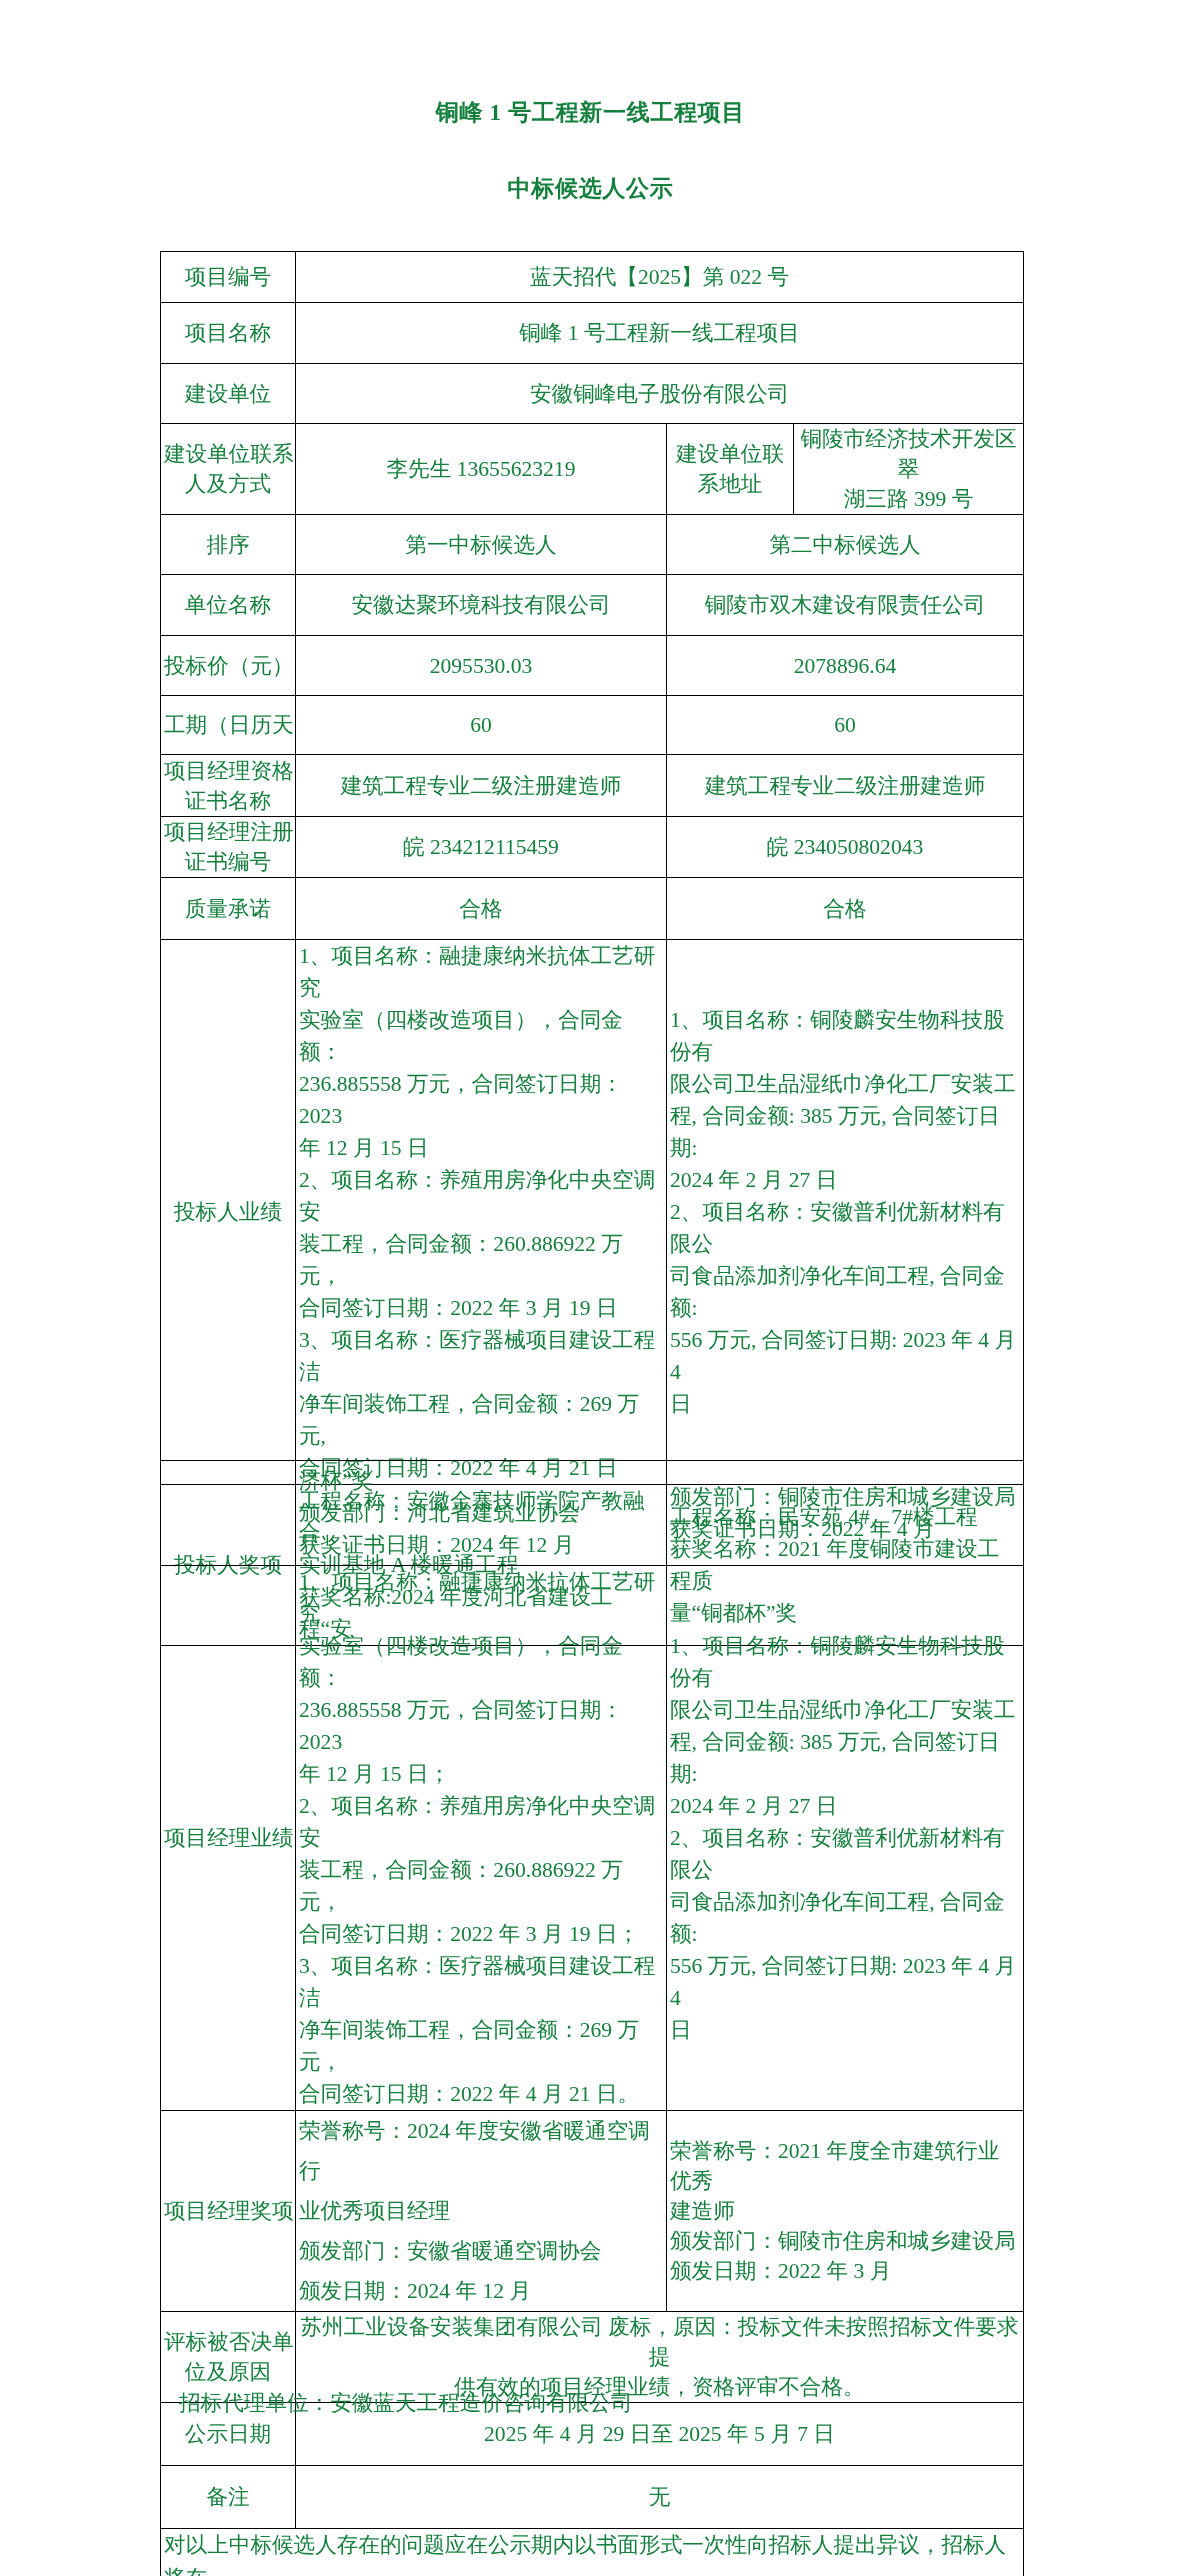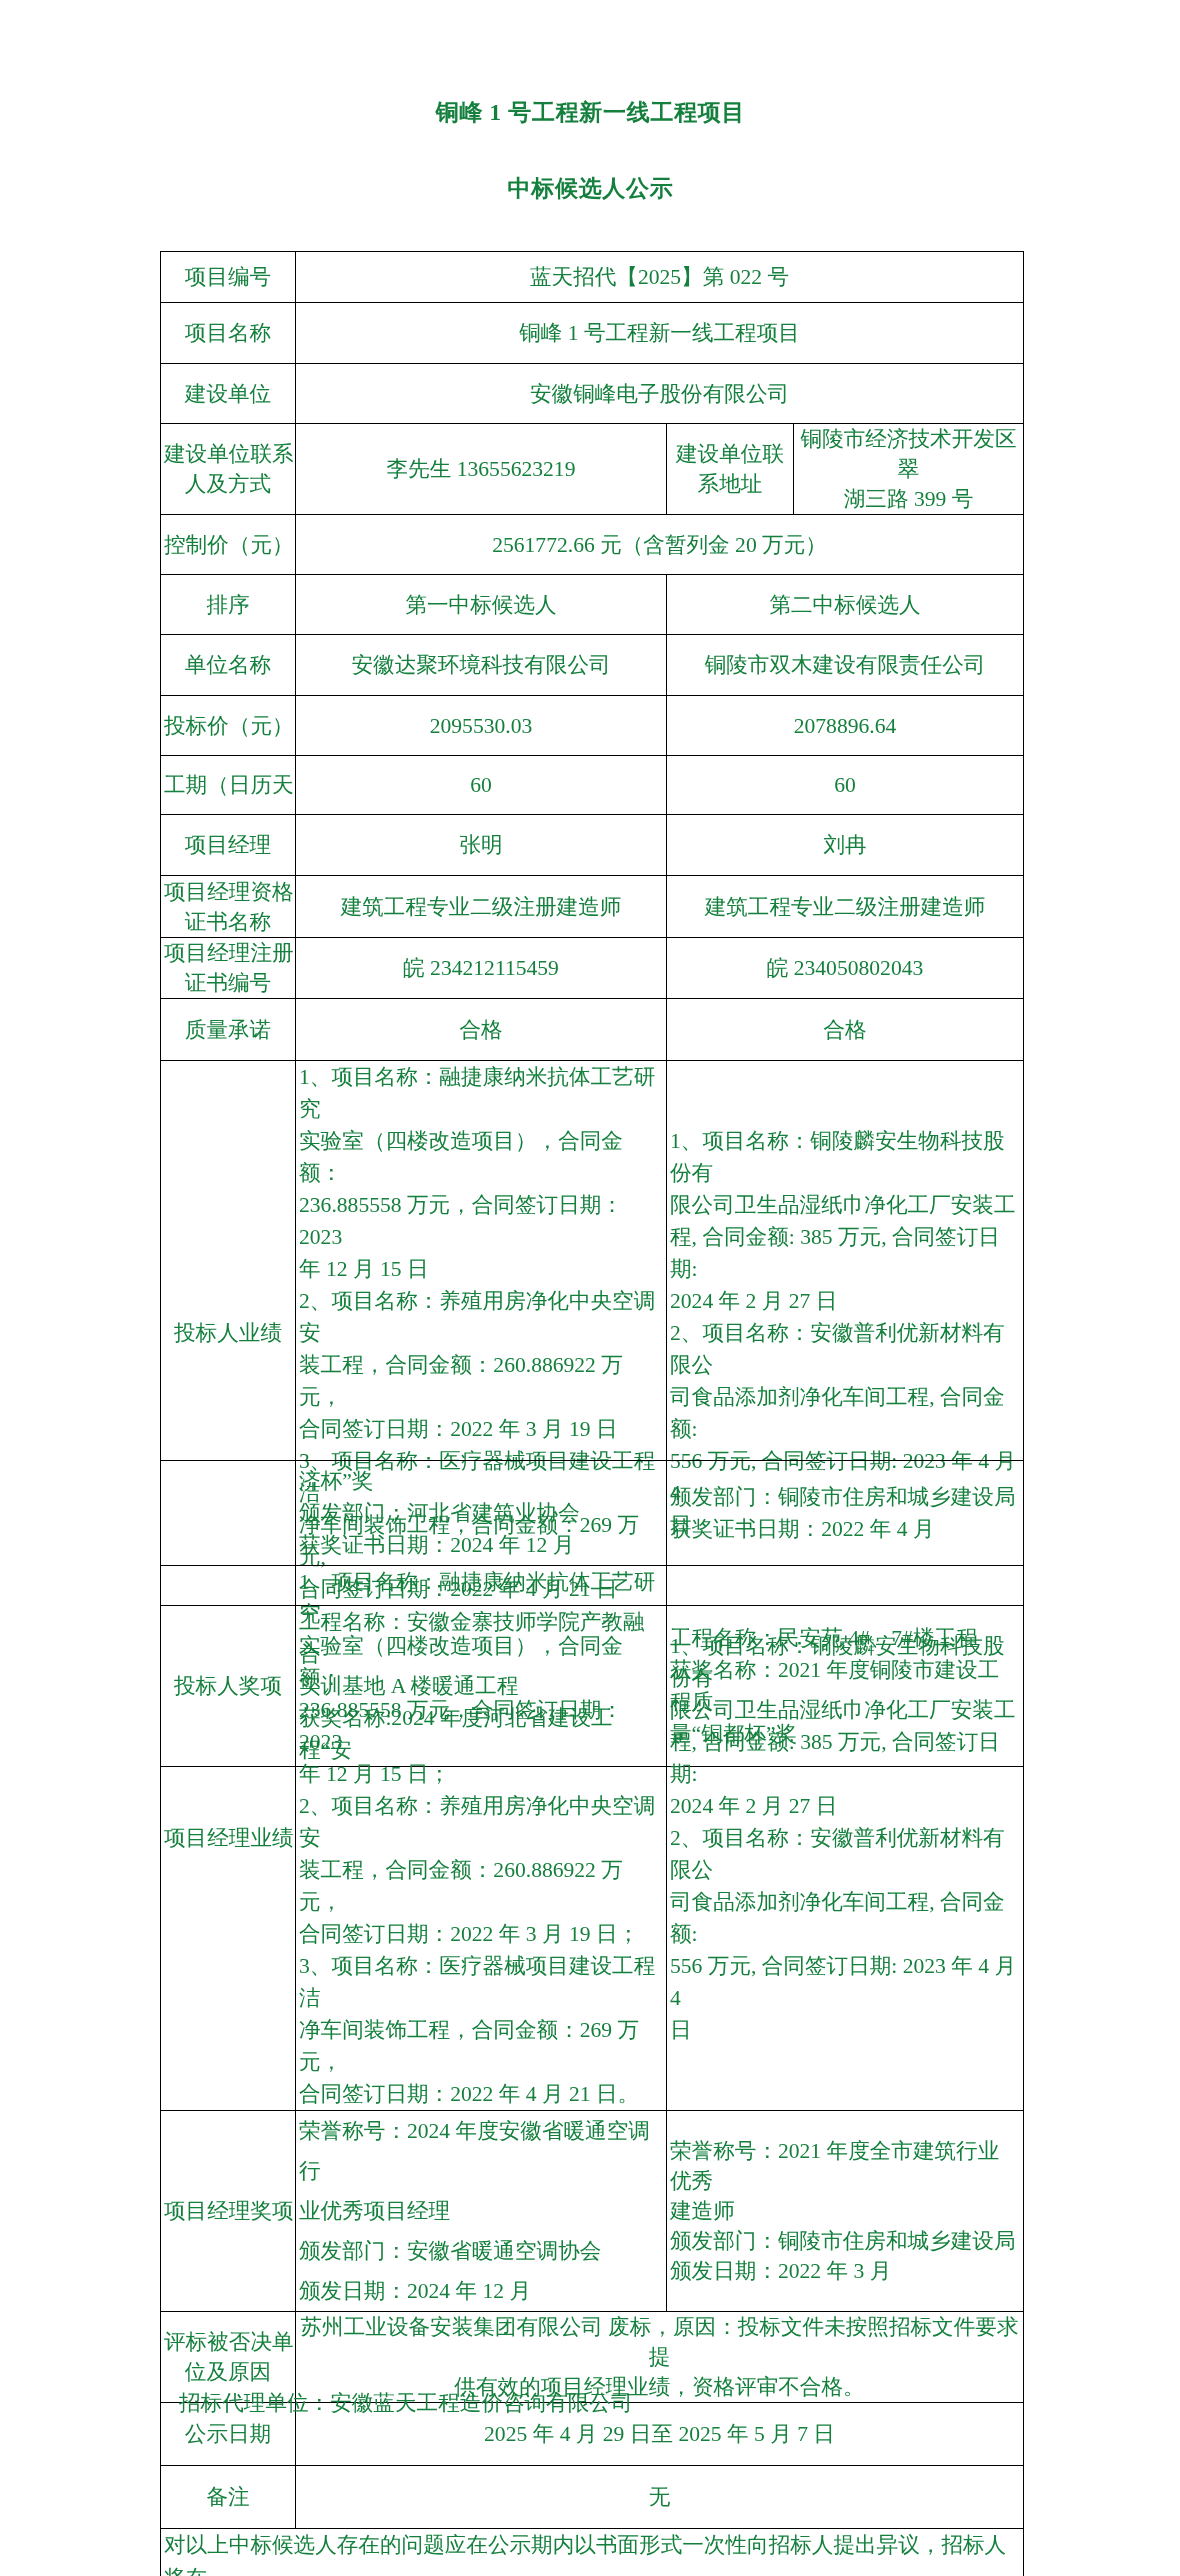--- a/index.html
+++ b/index.html
@@ -98,24 +98,20 @@
     <tr style="height:65px">
       <td class="lbl">建设单位联系
 人及方式</td>
       <td class="val">李先生 13655623219</td>
       <td class="lbl">建设单位联
 系地址</td>
       <td class="val">铜陵市经济技术开发区翠
 湖三路 399 号</td>
     </tr>
 
-    <tr style="height:60px">
-      <td class="lbl">控制价（元）</td>
-      <td class="val" colspan="3">2561772.66 元（含暂列金 20 万元）</td>
-    </tr>
 
     <tr style="height:60px">
       <td class="lbl">排序</td>
       <td class="val">第一中标候选人</td>
       <td class="val" colspan="2">第二中标候选人</td>
     </tr>
 
     <tr style="height:61px">
       <td class="lbl">单位名称</td>
       <td class="val">安徽达聚环境科技有限公司</td>
@@ -127,25 +123,20 @@
       <td class="val">2095530.03</td>
       <td class="val" colspan="2">2078896.64</td>
     </tr>
 
     <tr style="height:59px">
       <td class="lbl">工期（日历天）</td>
       <td class="val">60</td>
       <td class="val" colspan="2">60</td>
     </tr>
 
-    <tr style="height:61px">
-      <td class="lbl">项目经理</td>
-      <td class="val">张明</td>
-      <td class="val" colspan="2">刘冉</td>
-    </tr>
 
     <tr style="height:62px">
       <td class="lbl">项目经理资格
 证书名称</td>
       <td class="val">建筑工程专业二级注册建造师</td>
       <td class="val" colspan="2">建筑工程专业二级注册建造师</td>
     </tr>
 
     <tr style="height:61px">
       <td class="lbl">项目经理注册

